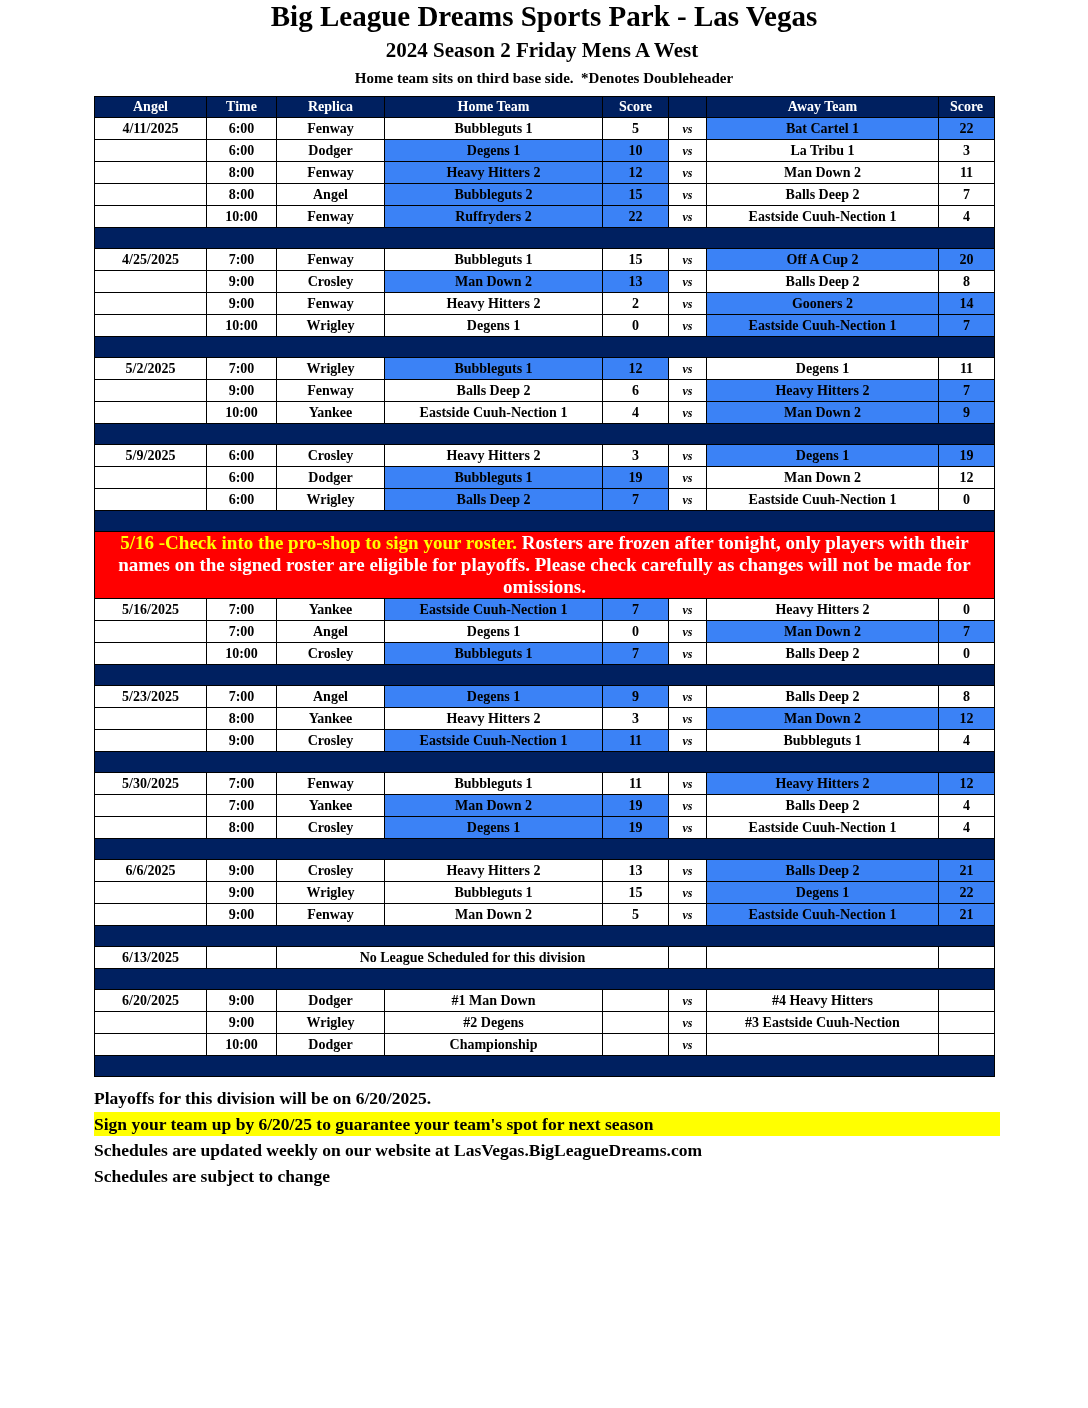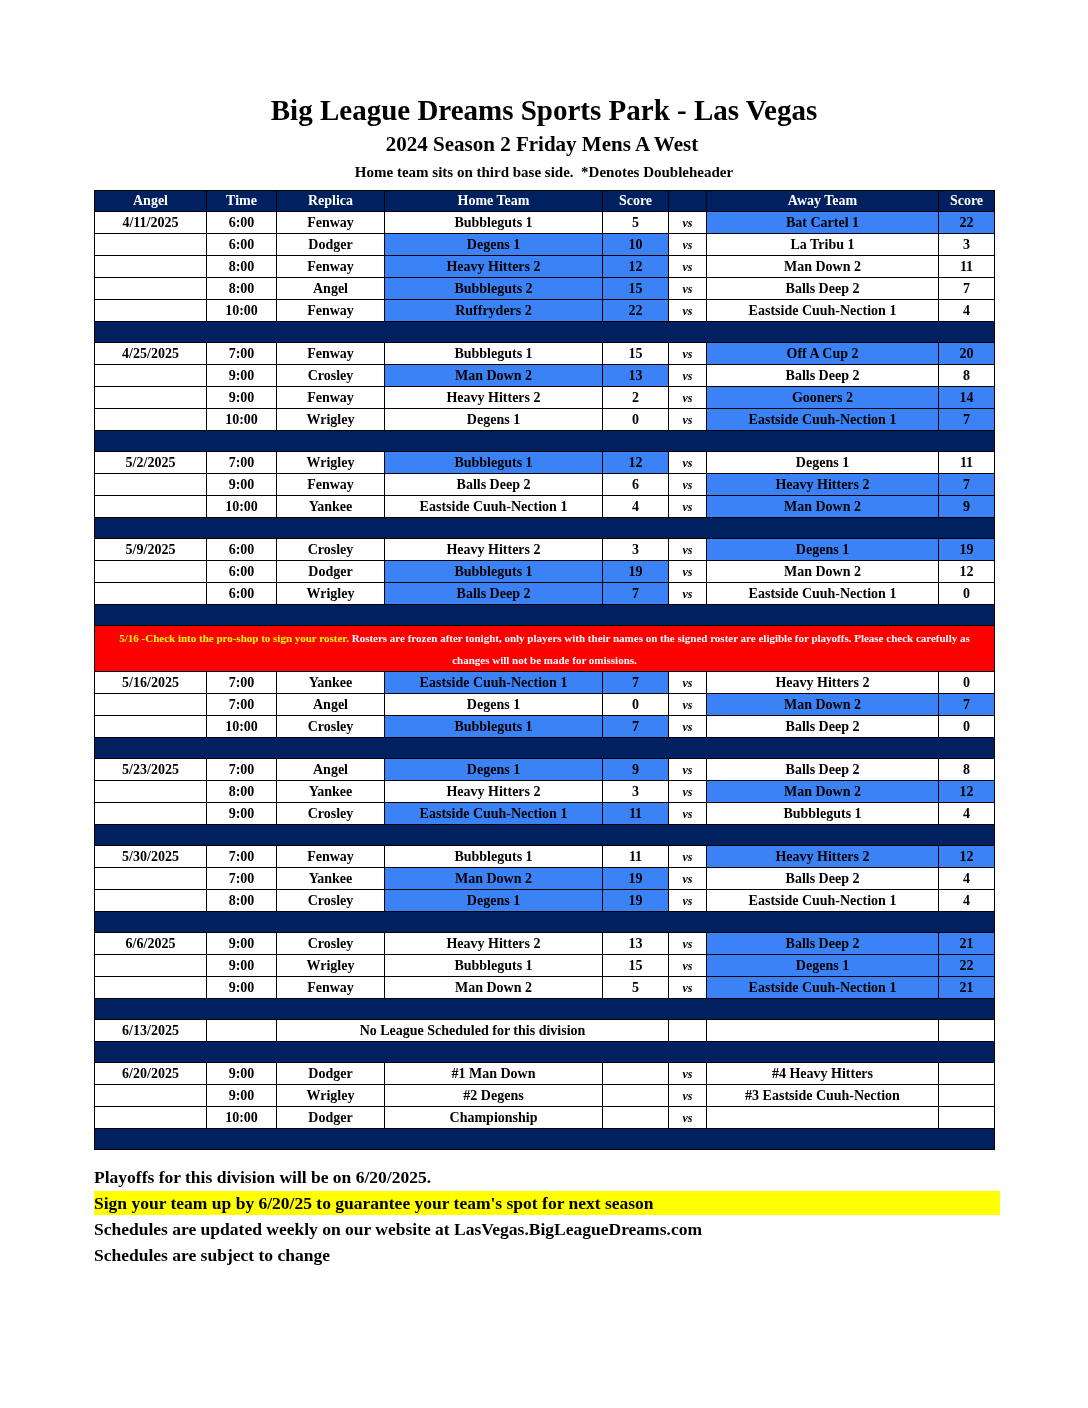--- a/index.html
+++ b/index.html
@@ -2,43 +2,43 @@
 <html><head>
 <meta charset="utf-8">
 <style>
   html,body{margin:0;padding:0;}
   body{
     width:1088px;height:1408px;background:#ffffff;overflow:hidden;
     font-family:"Liberation Serif","DejaVu Serif",serif;color:#000;
     -webkit-font-smoothing:antialiased;
   }
   .page{width:1088px;height:1408px;position:relative;}
-  .head{padding-top:94px;text-align:center;}
+  .head{text-align:center;}
   .title{font-size:29px;font-weight:bold;margin:0 0 5px 0;}
   .subtitle{font-size:21px;font-weight:bold;margin:0 4px 7px 0;}
   .note{font-size:15px;font-weight:bold;margin:0 0 9px 0;white-space:pre;}
   table.sched{
     border-collapse:collapse;table-layout:fixed;width:900px;margin-left:94px;
   }
   .sched th,.sched td{
     border:1px solid #000;padding:0 2px;box-sizing:border-box;
     font-weight:bold;font-size:14px;height:22px;line-height:20px;
     text-align:center;overflow:hidden;white-space:nowrap;
   }
   .sched th{background:#002060;color:#ffffff;height:21px;font-size:14px;}
   td.hl{background:#3b82f6;}
   td.vs{font-style:italic;font-size:12px;margin-top:16px;}
   tr.sep td{background:#002060;height:21px;border-color:#000;}
   tr.banner td{
     background:#FF0000;color:#ffffff;height:46px;line-height:22px;
-    white-space:normal;font-size:11px;padding:0 6px;
+    white-space:normal;font-size:19px;padding:0 6px;
   }
   tr.banner .y{color:#FFFF00;}
   td.noleague{text-align:center;}
-  .footer{margin:15px 0 0 94px;font-weight:bold;font-size:17.5px;}
+  .footer{margin:9px 0 0 94px;font-weight:bold;font-size:17.5px;}
   .footer .fline{line-height:24px;margin-bottom:2px;width:906px;}
   .footer .signup{background:#FFFF00;}
 </style>
 </head>
 <body>
 
 <div class="page">
   <div class="head">
     <div class="title">Big League Dreams Sports Park - Las Vegas</div>
     <div class="subtitle">2024 Season 2 Friday Mens A West</div>

